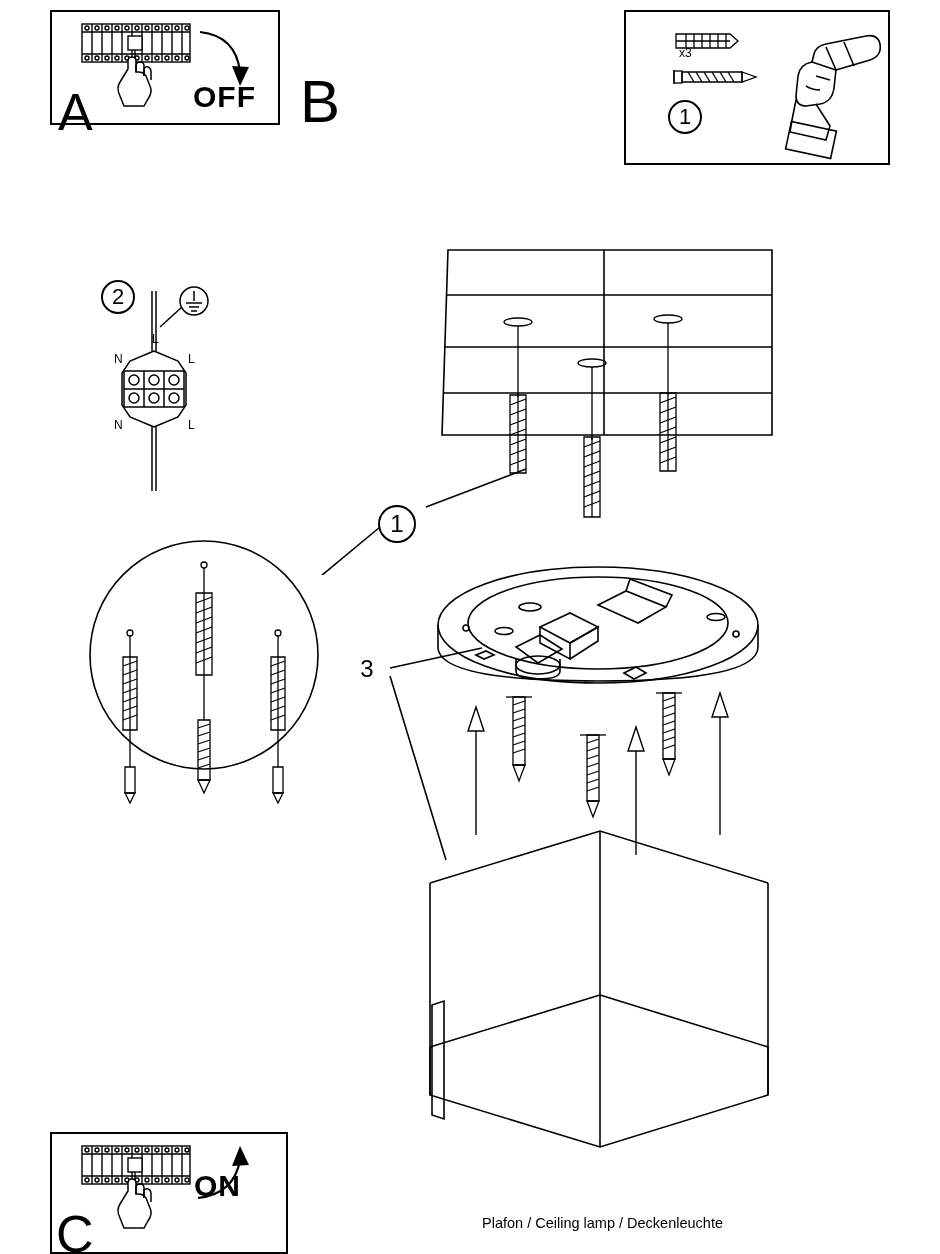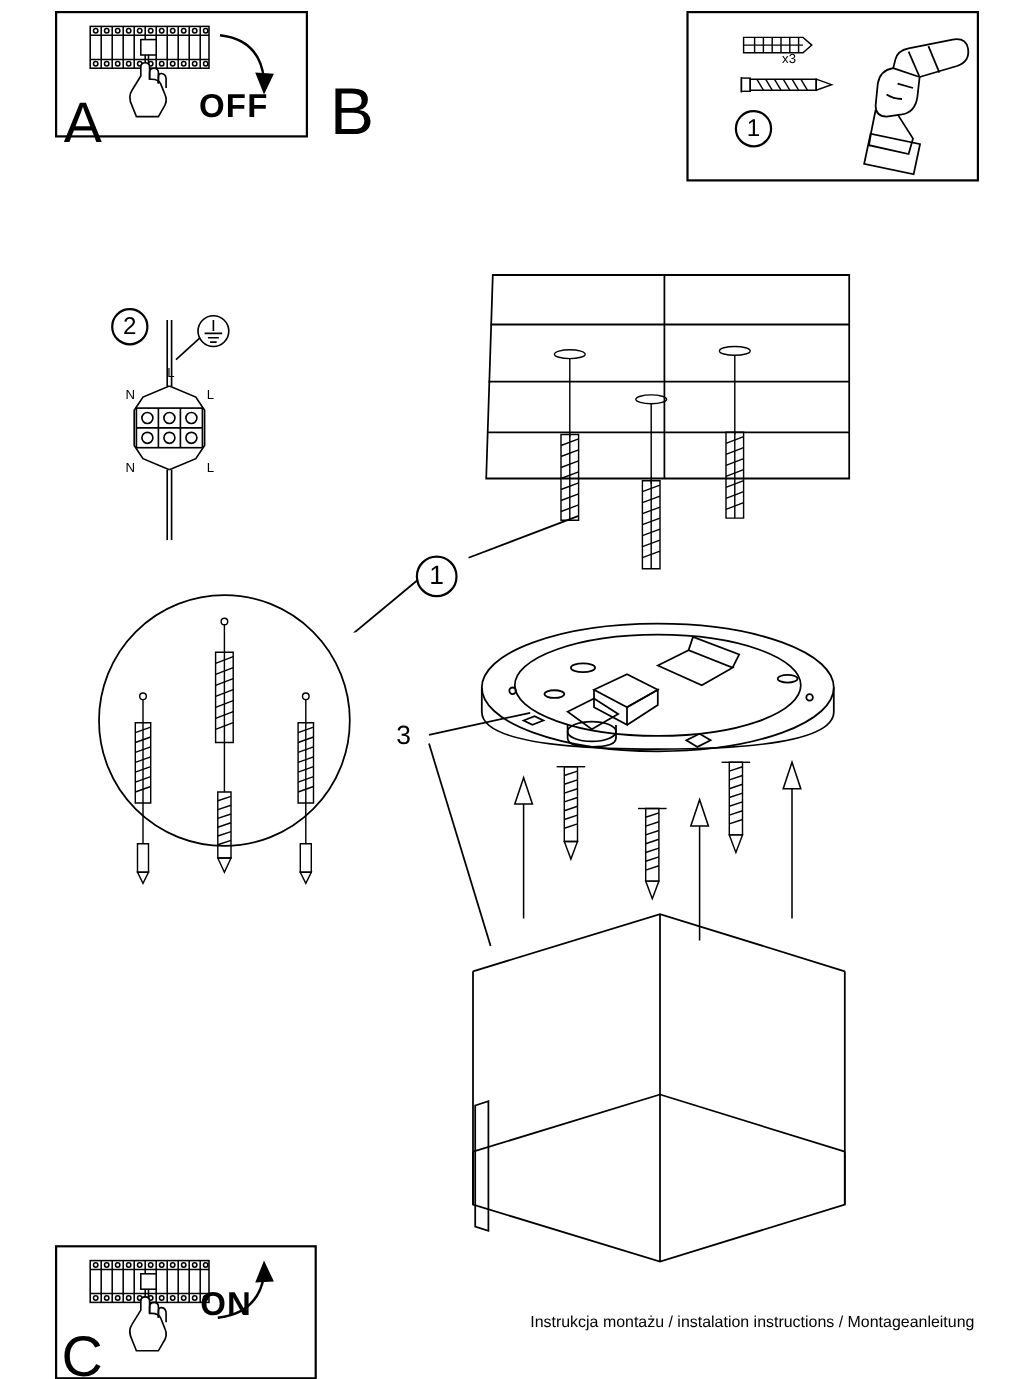--- a/index.html
+++ b/index.html
@@ -30,20 +30,21 @@
     font-size: 52px;
     line-height: 1;
     font-weight: 400;
     font-family: "Liberation Sans", sans-serif;
   }
   .state-label {
     position: absolute;
     font-size: 30px;
     font-weight: 700;
     letter-spacing: 1px;
+    margin-left: 12px;
   }
   .circle-num {
     position: absolute;
     border: 2px solid #000;
     border-radius: 50%;
     width: 34px;
     height: 34px;
     display: flex;
     align-items: center;
     justify-content: center;
@@ -135,21 +136,21 @@
       <path d="M142 18 Q178 22 182 58" fill="none"></path>
       <polygon points="182,72 174,52 191,53" stroke="none"></polygon>
     </g>
   </svg>
 
   <div class="big-letter" style="left:300px; top:72px; font-size:60px;">B</div>
 
   <div class="box" style="left:624px; top:10px; width:266px; height:155px;"></div>
 
   <div class="circle-num" style="left:668px; top:100px;">1</div>
-  <div class="tiny-label" style="left:711px; top:46px;">x3</div>
+  <div class="tiny-label" style="left:679px; top:46px;">x3</div>
 
   <svg class="abs" style="left:630px; top:14px;" width="256" height="148" viewBox="0 0 256 148">
 
     <g stroke="#000" fill="none" stroke-width="1.3">
       <path d="M46 20 L46 34 L100 34 L108 27 L100 20 Z"></path>
       <line x1="56" y1="20" x2="56" y2="34"></line>
       <line x1="64" y1="20" x2="64" y2="34"></line>
       <line x1="72" y1="20" x2="72" y2="34"></line>
       <line x1="80" y1="20" x2="80" y2="34"></line>
       <line x1="88" y1="20" x2="88" y2="34"></line>
@@ -484,15 +485,15 @@
       <path d="M70 55 L70 47 Q70 43 74 43 Q78 43 78 47 L78 58 L80 58 Q86 58 88 62 L92 72 Q95 78 90 85 L86 92 L66 92 L62 82 Q58 74 62 68 Z"></path>
       <path d="M78 58 L78 52 Q78 48 82 48 Q86 48 86 52 L86 62" fill="none"></path>
       <path d="M86 62 L86 56 Q86 52 90 53 Q93 54 93 58 L93 66" fill="none"></path>
     </g>
     <g stroke="#000" fill="#000" stroke-width="2.2">
       <path d="M140 62 Q176 58 182 24" fill="none"></path>
       <polygon points="182,10 174,30 191,29" stroke="none"></polygon>
     </g>
   </svg>
 
-  <div class="footer-text" style="left:482px; top:1192px;">Instrukcja montażu / instalation instructions / Montageanleitung</div>
+  <div class="footer-text" style="left:482px; top:1213px;">Plafon / Ceiling lamp / Deckenleuchte</div>
 
 </div>
 
 </body></html>

